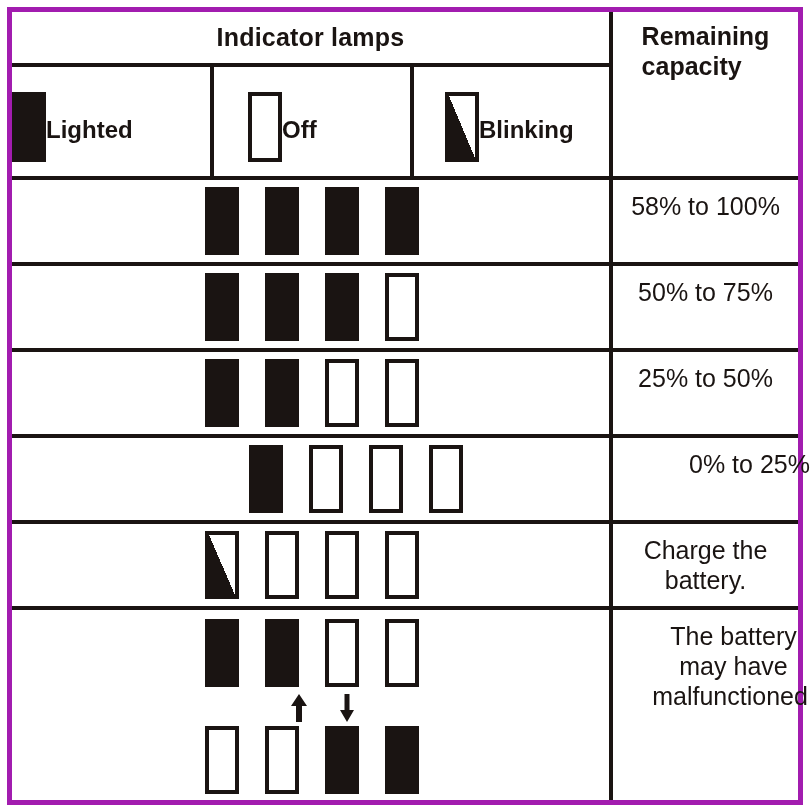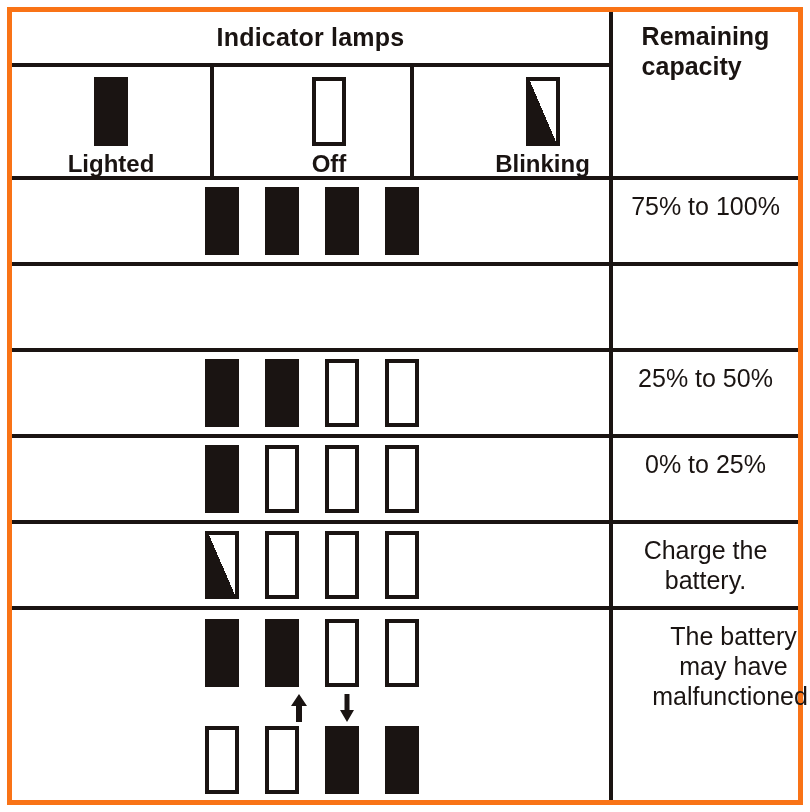--- a/index.html
+++ b/index.html
@@ -9,21 +9,21 @@
     color:#1a1412;
     -webkit-font-smoothing:antialiased;
   }
   .sheet{position:relative;width:810px;height:812px;background:#fff;}
 
   
   .tbl{
     position:absolute;left:7px;top:7px;
     width:796px;height:798px;
     box-sizing:border-box;
-    border:5px solid #f97316;
+    border:5px solid #a21caf;
     background:#fff;
   }
   
   .hrule{position:absolute;left:0;right:0;height:4px;background:#1a1412;}
   
   .vrule{position:absolute;width:4px;background:#1a1412;}
 
   
   .hdr-main{
     position:absolute;left:0;top:0;width:597px;height:51px;
@@ -33,21 +33,21 @@
   .hdr-cap{
     position:absolute;left:601px;top:0;width:185px;height:164px;
     display:flex;align-items:flex-start;justify-content:center;
     padding-top:10px;box-sizing:border-box;
     font-weight:bold;font-size:25px;line-height:1.18;
   }
 
   
   .legend-cell{
     position:absolute;top:55px;height:109px;
-    display:flex;flex-direction:column;align-items:center;justify-content:flex-start;
+    display:flex;flex-direction:row;align-items:center;justify-content:flex-start;
     box-sizing:border-box;padding-top:10px;
   }
   .legend-cell .lbl{
     font-weight:bold;font-size:24px;margin-top:6px;line-height:1;
   }
   .lc1{left:0;width:198px;}
   .lc2{left:202px;width:196px;padding-left:34px;}
   .lc3{left:402px;width:195px;margin-left:31px;}
 
   
@@ -120,40 +120,51 @@
 
     <div class="row" style="top:168px;height:82px;">
       <div class="lampcell">
         <div class="lampstrip" style="top:7px;">
           <span class="lamp on lamp-row"></span>
           <span class="lamp on lamp-row"></span>
           <span class="lamp on lamp-row"></span>
           <span class="lamp on lamp-row"></span>
         </div>
       </div>
-      <div class="capcell">75% to 100%</div>
+      <div class="capcell">58% to 100%</div>
     </div>
     <div class="hrule" style="top:250px;"></div>
 
+    <div class="row" style="top:254px;height:82px;">
+      <div class="lampcell">
+        <div class="lampstrip" style="top:7px;">
+          <span class="lamp on lamp-row"></span>
+          <span class="lamp on lamp-row"></span>
+          <span class="lamp on lamp-row"></span>
+          <span class="lamp off lamp-row"></span>
+        </div>
+      </div>
+      <div class="capcell">50% to 75%</div>
+    </div>
     <div class="hrule" style="top:336px;"></div>
 
     <div class="row" style="top:340px;height:92px;">
       <div class="lampcell">
         <div class="lampstrip" style="top:7px;">
           <span class="lamp on lamp-row"></span>
           <span class="lamp on lamp-row"></span>
           <span class="lamp off lamp-row"></span>
           <span class="lamp off lamp-row"></span>
         </div>
       </div>
       <div class="capcell">25% to 50%</div>
     </div>
     <div class="hrule" style="top:422px;"></div>
 
-    <div class="row" style="top:426px;height:60px;">
+    <div class="row" style="top:426px;height:60px;margin-left:44px;">
       <div class="lampcell">
         <div class="lampstrip" style="top:7px;">
           <span class="lamp on lamp-row"></span>
           <span class="lamp off lamp-row"></span>
           <span class="lamp off lamp-row"></span>
           <span class="lamp off lamp-row"></span>
         </div>
       </div>
       <div class="capcell">0% to 25%</div>
     </div>

